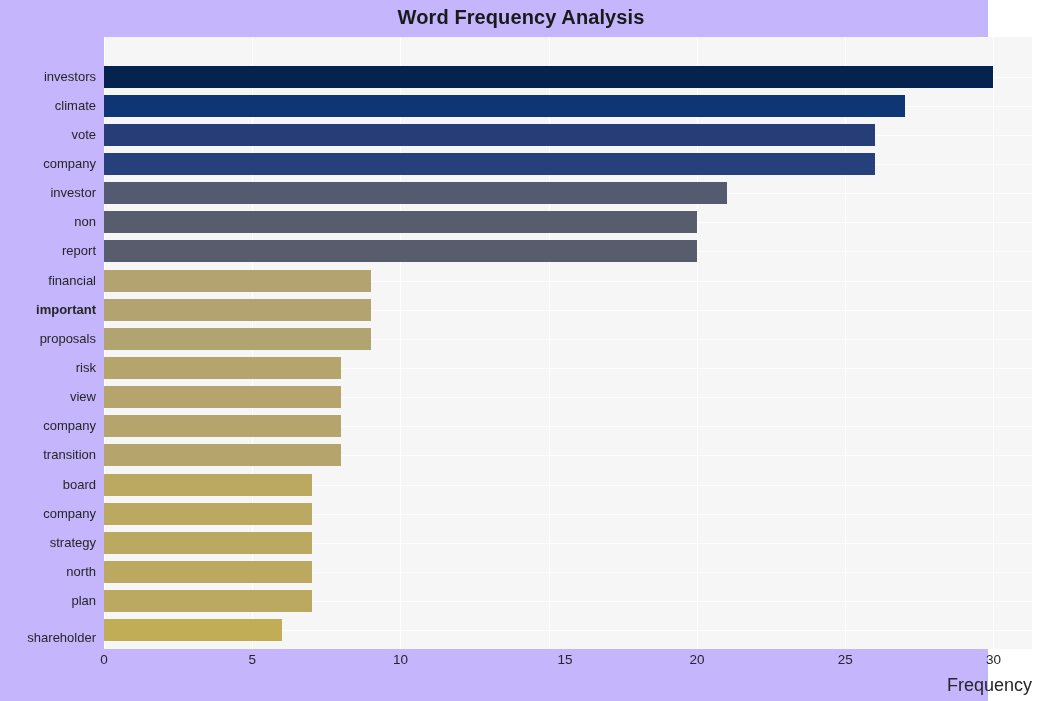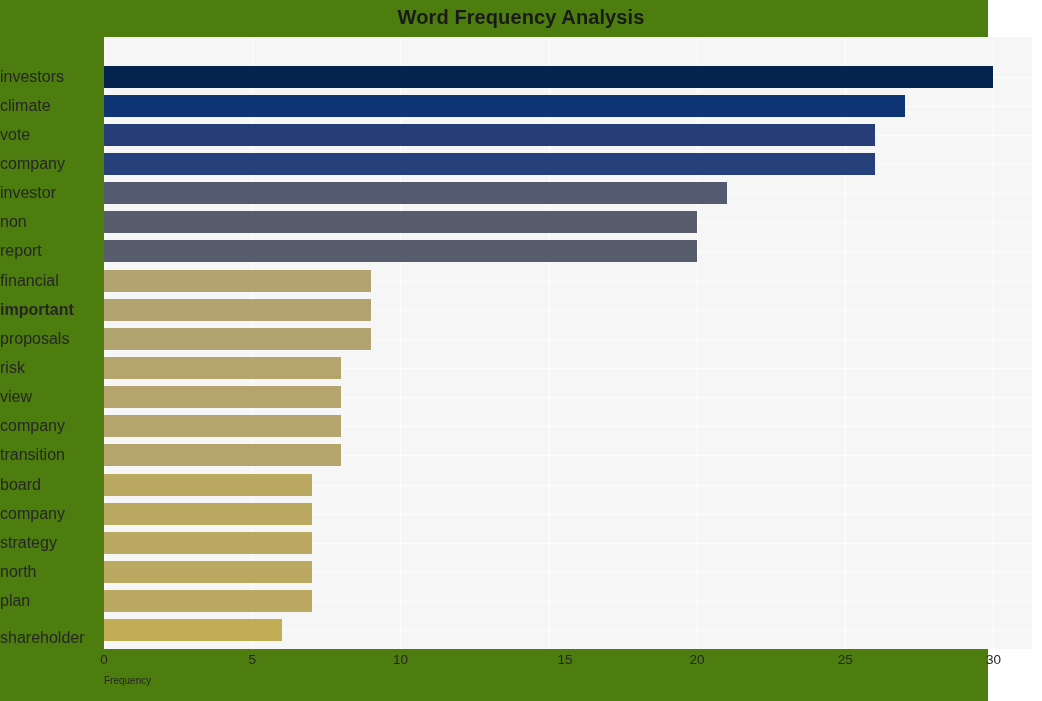--- a/index.html
+++ b/index.html
@@ -11,21 +11,21 @@
     width: 1042px;
     height: 701px;
     font-family: "Liberation Sans", sans-serif;
     color: #262626;
     overflow: hidden;
   }
   #figure {
     position: relative;
     width: 988px;
     height: 701px;
-    background: #4d7c0f;
+    background: #c4b5fd;
   }
   #chart-title {
     position: absolute;
     left: 0;
     top: 6px;
     width: 1042px;
     text-align: center;
     font-size: 20px;
     font-weight: bold;
     color: #1a1a1a;
@@ -74,22 +74,22 @@
     position: absolute;
     left: 0;
     top: 37px;
     width: 96px;
     height: 612px;
   }
   .ylabel {
     position: absolute;
     right: 0;
     width: 96px;
-    text-align: left;
-    font-size: 16px;
+    text-align: right;
+    font-size: 13px;
     color: #262626;
     line-height: 14px;
     white-space: nowrap;
   }
   
   #xlabels {
     position: absolute;
     left: 104px;
     top: 652px;
     width: 928px;
@@ -101,22 +101,22 @@
     transform: translateX(-50%);
     font-size: 13.5px;
     color: #262626;
     white-space: nowrap;
   }
   #xaxis-title {
     position: absolute;
     left: 104px;
     top: 675px;
     width: 928px;
-    text-align: left;
-    font-size: 10px;
+    text-align: right;
+    font-size: 18px;
     color: #262626;
   }
 </style>
 </head>
 <body>
 
 <div id="figure">
 
   <div id="chart-title">Word Frequency Analysis</div>
 

